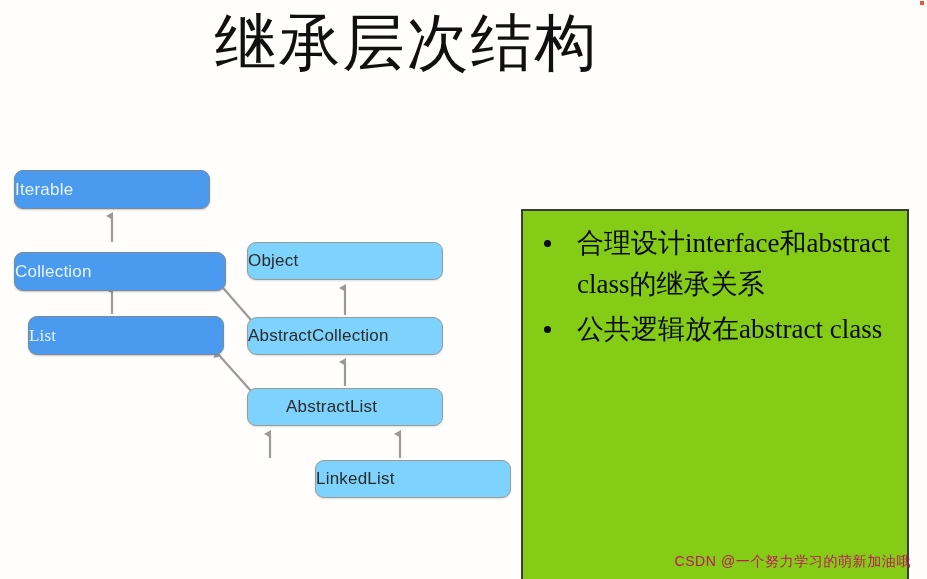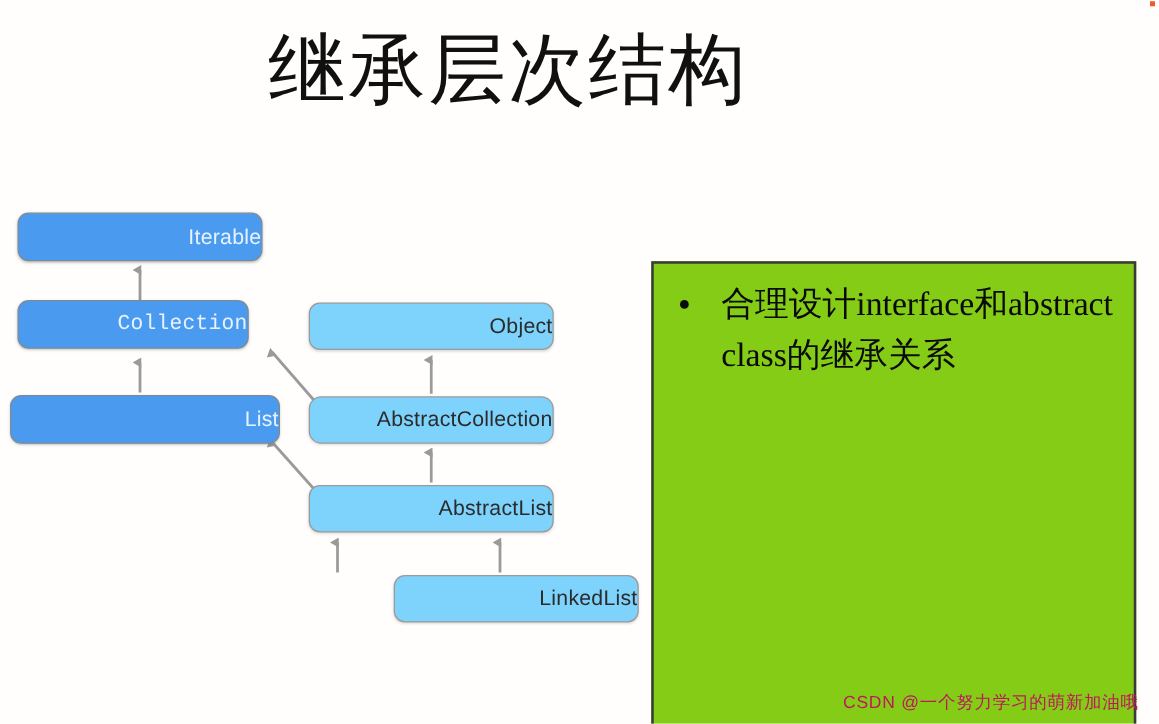--- a/index.html
+++ b/index.html
@@ -13,21 +13,21 @@
     height: 579px;
     background: #fffefc;
     overflow: hidden;
     font-family: "Liberation Sans", sans-serif;
   }
 
   
   #slide-title {
     position: absolute;
     left: 0;
-    top: 18px;
+    top: 4px;
     width: 813px;
     text-align: center;
     font-family: "Liberation Serif", serif;
     font-size: 62px;
     line-height: 78px;
     color: #101010;
     letter-spacing: 2px;
     white-space: nowrap;
   }
 
@@ -37,21 +37,21 @@
     left: 0;
     top: 140px;
     width: 520px;
     height: 380px;
   }
   .node {
     position: absolute;
     box-sizing: border-box;
     display: flex;
     align-items: center;
-    justify-content: flex-end;
+    justify-content: flex-start;
     border-radius: 9px;
     font-size: 17px;
     letter-spacing: 0.2px;
     white-space: nowrap;
   }
   .node.iface {
     background: #4a9bf0;
     border: 1px solid #7d8a96;
     color: #e8f2fd;
     box-shadow: 0 1px 2px rgba(90,100,110,0.35);
@@ -163,24 +163,24 @@
 
         <line x1="270" y1="318" x2="270" y2="294"></line>
 
         <line x1="400" y1="318" x2="400" y2="294"></line>
       </g>
     </svg>
 
     <div class="node iface" style="left:14px;  top:30px;  width:196px; height:39px;">
       <span>Iterable</span>
     </div>
-    <div class="node iface" style="left:14px;  top:100px; width:185px; height:39px;font-family:Liberation Mono, monospace;">
+    <div class="node iface" style="left:14px;  top:112px; width:212px; height:39px;">
       <span>Collection</span>
     </div>
-    <div class="node iface" style="left:8px;  top:176px; width:216px; height:39px;">
+    <div class="node iface" style="left:28px;  top:176px; width:196px; height:39px;font-family:Liberation Serif, serif;">
       <span>List</span>
     </div>
 
     <div class="node cls" style="left:247px; top:102px; width:196px; height:38px;">
       <span>Object</span>
     </div>
     <div class="node cls" style="left:247px; top:177px; width:196px; height:38px;border-radius:10px;">
       <span>AbstractCollection</span>
     </div>
     <div class="node cls" style="left:247px; top:248px; width:196px; height:38px;padding-left:38px;">
@@ -190,18 +190,22 @@
       <span>LinkedList</span>
     </div>
   </div>
 
   <div id="text-panel">
     <ul class="bullets">
       <li>
         <span class="dot"></span>
         <span>合理设计interface和abstract class的继承关系</span>
       </li>
+      <li>
+        <span class="dot"></span>
+        <span>公共逻辑放在abstract class</span>
+      </li>
     </ul>
   </div>
 
   <div id="watermark">CSDN @一个努力学习的萌新加油哦</div>
 
 </div>
 
 </body></html>

